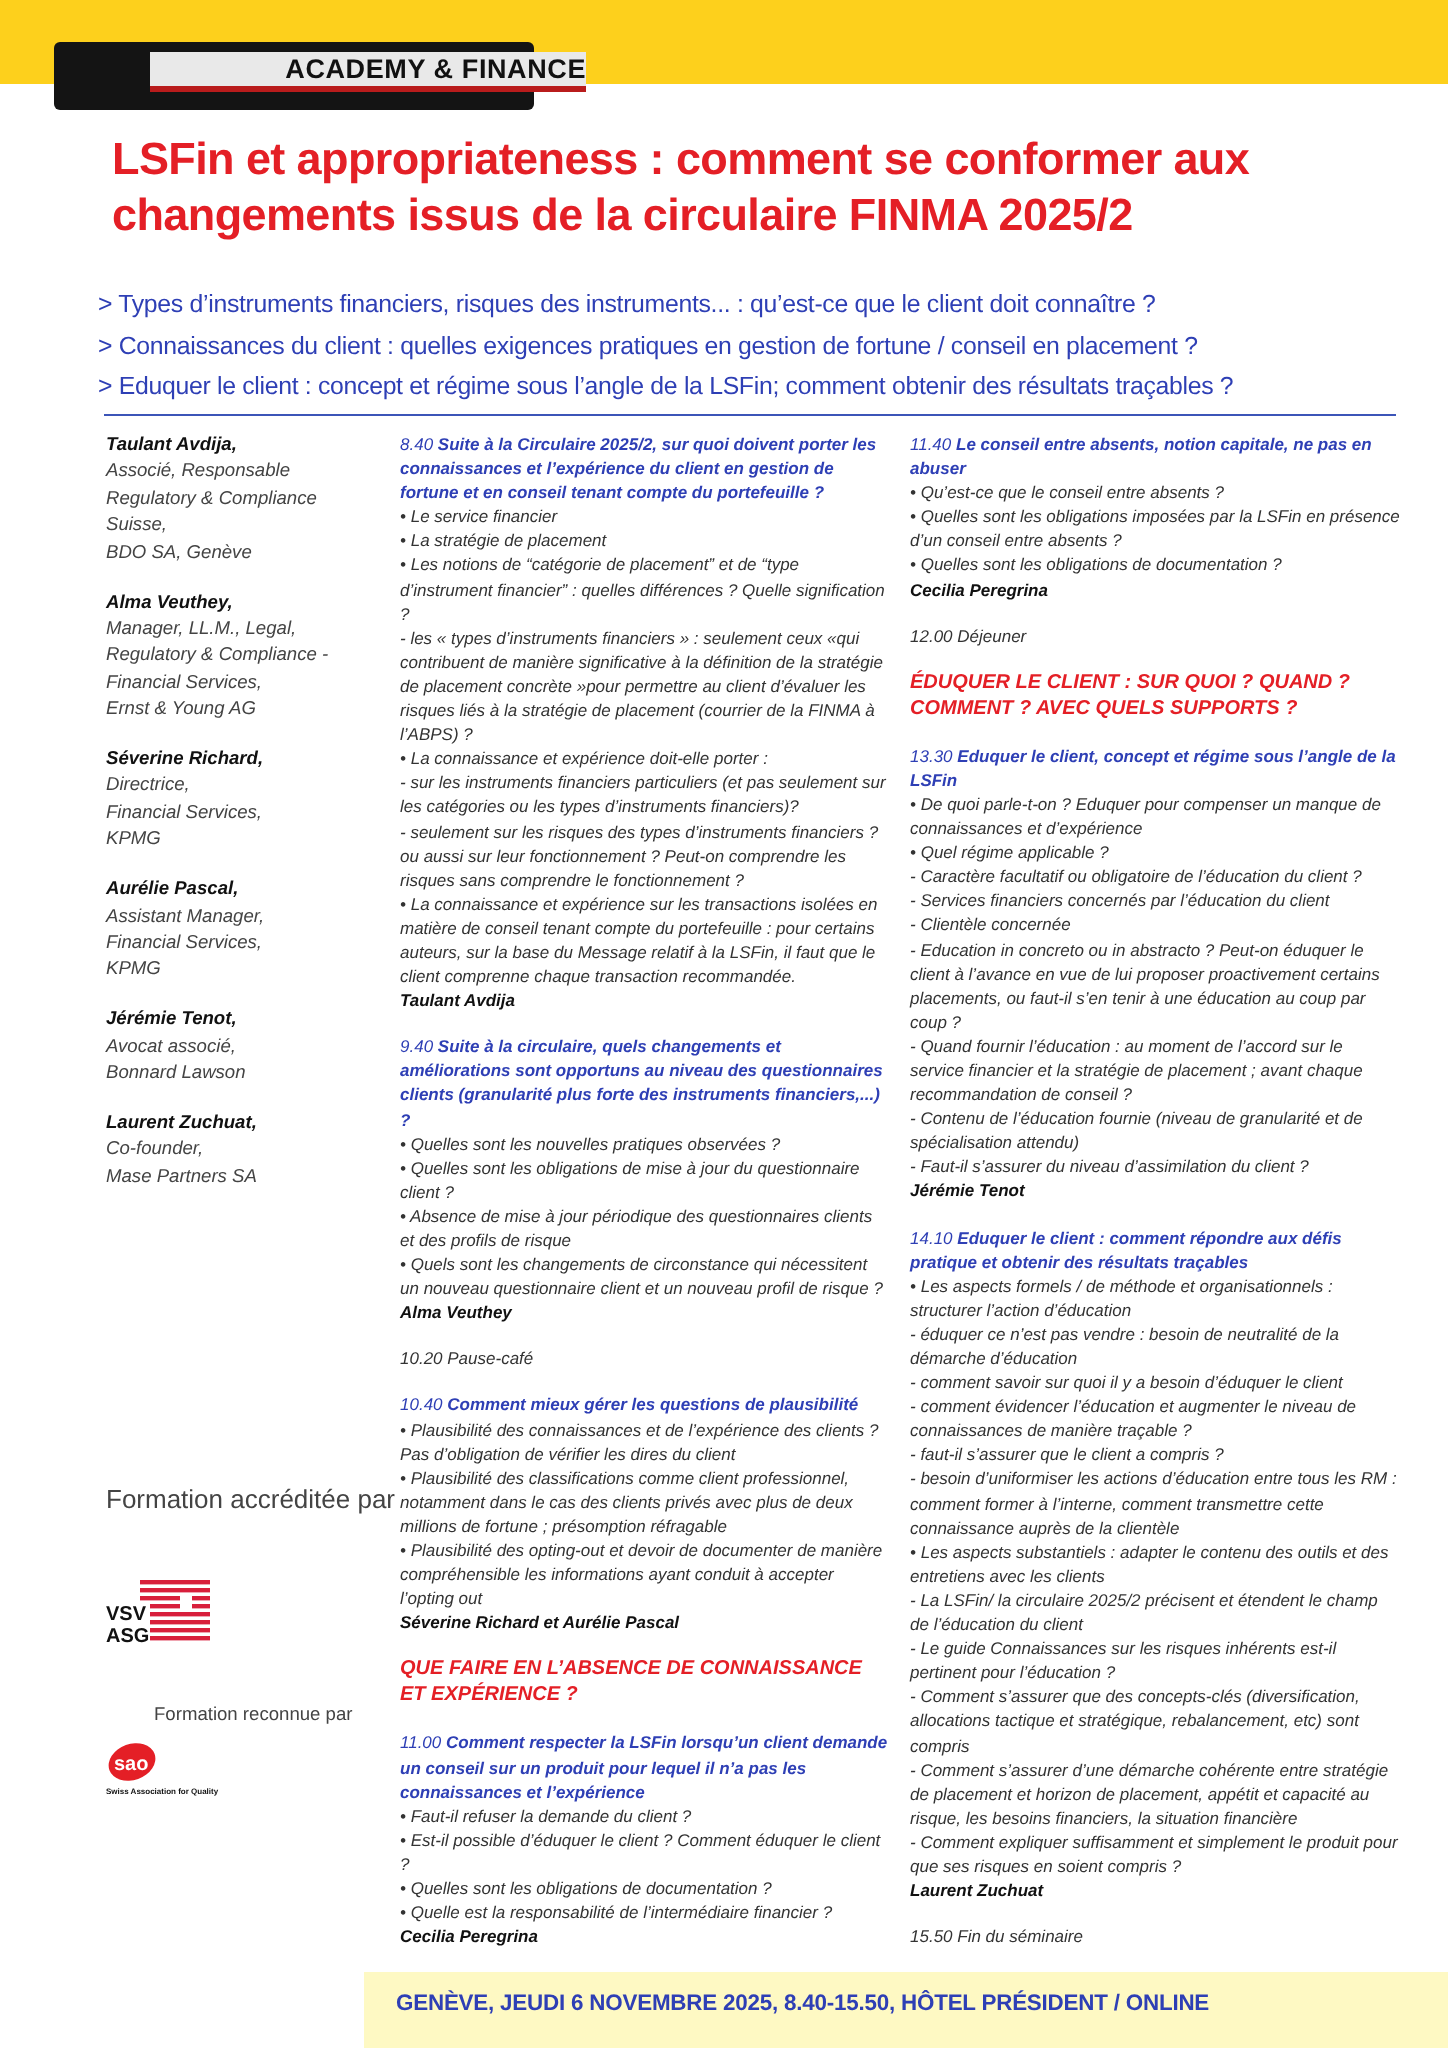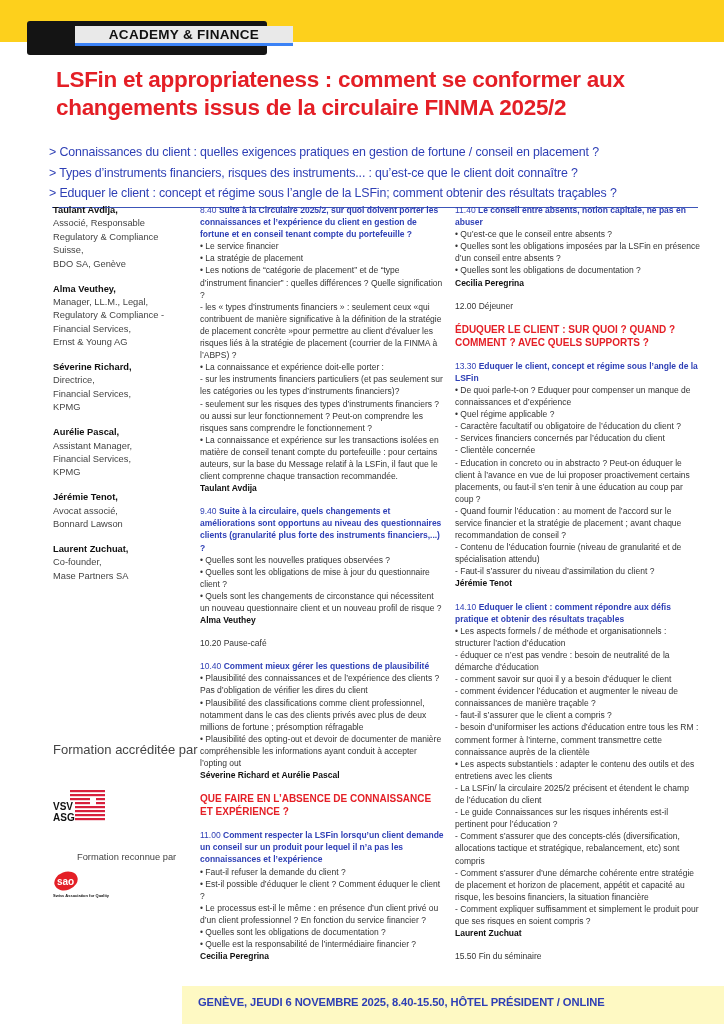--- a/index.html
+++ b/index.html
@@ -1,32 +1,32 @@
 <!DOCTYPE html>
 <html><head>
 <meta charset="utf-8">
 <style>
   * { box-sizing: border-box; margin: 0; padding: 0; }
   html, body { width: 724px; height: 1024px; background: #ffffff; overflow: hidden; }
   body { position: relative; font-family: "Liberation Sans", sans-serif; color: #222; }
 
   .top-band { position: absolute; left: 0; top: 0; width: 724px; height: 42px; background: #fdd01c; }
   .brand { position: absolute; left: 27px; top: 21px; width: 240px; height: 34px; background: #141414; border-radius: 3px; }
-  .brand-label { position: absolute; left: 48px; top: 5px; width: 218px; height: 20px; background: #e9e9e9; border-bottom: 3px solid #3b82f6;
-    font-family: "Liberation Sans", sans-serif; font-weight: bold; font-size: 13.5px; letter-spacing: 0.3px; color: #111; text-align: center; line-height: 18px; }
+  .brand-label { position: absolute; left: 48px; top: 5px; width: 218px; height: 20px; background: #e9e9e9; border-bottom: 3px solid #b91c1c;
+    font-family: "Liberation Sans", sans-serif; font-weight: bold; font-size: 13.5px; letter-spacing: 0.3px; color: #111; text-align: right; line-height: 18px; }
 
   .title { position: absolute; left: 56px; top: 66px; width: 640px; font-family: "Liberation Sans", sans-serif; font-weight: bold;
     font-size: 22.5px; line-height: 28px; color: #e41f26; letter-spacing: -0.3px; }
 
   .bullets { position: absolute; left: 49px; top: 142px; width: 670px; }
   .bullets div { font-size: 12.4px; line-height: 20.5px; color: #2e3fb5; white-space: nowrap; letter-spacing: -0.15px; }
 
   .divider { position: absolute; left: 52px; top: 207px; width: 646px; height: 1px; background: #3c55b8; }
 
-  .col { position: absolute; top: 204px; font-size: 8.5px; line-height: 12.1px; color: #333; }
+  .col { position: absolute; top: 216px; font-size: 8.5px; line-height: 12.1px; color: #333; font-style: italic; }
   .col1 { left: 53px; width: 140px; }
   .col2 { left: 200px; width: 245px; }
   .col3 { left: 455px; width: 245px; }
 
   .speaker { margin-bottom: 11.5px; font-size: 9.3px; line-height: 13.4px; }
   .speaker .sp-name { font-weight: bold; color: #111; }
   .speaker .sp-line { color: #444; }
 
   .accr-label { position: absolute; left: 53px; top: 742px; font-size: 13px; color: #444; }
   .recog-label { position: absolute; left: 53px; top: 852px; font-size: 9.3px; color: #444; padding-left: 24px; }
@@ -48,22 +48,22 @@
 <body>
 
 <div class="top-band"></div>
 <div class="brand">
   <div class="brand-label">ACADEMY &amp; FINANCE</div>
 </div>
 
 <h1 class="title">LSFin et appropriateness : comment se conformer aux changements issus de la circulaire FINMA 2025/2</h1>
 
 <div class="bullets">
+  <div>&gt; Types d’instruments financiers, risques des instruments... : qu’est-ce que le client doit connaître ?</div>
   <div>&gt; Connaissances du client : quelles exigences pratiques en gestion de fortune / conseil en placement ?</div>
-  <div>&gt; Types d’instruments financiers, risques des instruments... : qu’est-ce que le client doit connaître ?</div>
   <div>&gt; Eduquer le client : concept et régime sous l’angle de la LSFin; comment obtenir des résultats traçables ?</div>
 </div>
 
 <div class="divider"></div>
 
 <div class="col col1">
   <div class="speaker">
     <div class="sp-name">Taulant Avdija,</div>
     <div class="sp-line">Associé, Responsable</div>
     <div class="sp-line">Regulatory &amp; Compliance</div>
@@ -136,37 +136,37 @@
     <div class="s-item">• La connaissance et expérience doit-elle porter :</div>
     <div class="s-item">- sur les instruments financiers particuliers (et pas seulement sur les catégories ou les types d’instruments financiers)?</div>
     <div class="s-item">- seulement sur les risques des types d’instruments financiers ? ou aussi sur leur fonctionnement ? Peut-on comprendre les risques sans comprendre le fonctionnement ?</div>
     <div class="s-item">• La connaissance et expérience sur les transactions isolées en matière de conseil tenant compte du portefeuille : pour certains auteurs, sur la base du Message relatif à la LSFin, il faut que le client comprenne chaque transaction recommandée.</div>
     <div class="s-speaker">Taulant Avdija</div>
   </div>
   <div class="session">
     <div class="s-head"><span class="s-time">9.40</span> <span>Suite à la circulaire, quels changements et améliorations sont opportuns au niveau des questionnaires clients (granularité plus forte des instruments financiers,...) ?</span></div>
     <div class="s-item">• Quelles sont les nouvelles pratiques observées ?</div>
     <div class="s-item">• Quelles sont les obligations de mise à jour du questionnaire client ?</div>
+    <div class="s-item">• Absence de mise à jour périodique des questionnaires clients et des profils de risque</div>
     <div class="s-item">• Quels sont les changements de circonstance qui nécessitent un nouveau questionnaire client et un nouveau profil de risque ?</div>
     <div class="s-speaker">Alma Veuthey</div>
   </div>
   <div class="plain">10.20 Pause-café</div>
   <div class="session">
     <div class="s-head"><span class="s-time">10.40</span> <span>Comment mieux gérer les questions de plausibilité</span></div>
     <div class="s-item">• Plausibilité des connaissances et de l’expérience des clients ? Pas d’obligation de vérifier les dires du client</div>
     <div class="s-item">• Plausibilité des classifications comme client professionnel, notamment dans le cas des clients privés avec plus de deux millions de fortune ; présomption réfragable</div>
     <div class="s-item">• Plausibilité des opting-out et devoir de documenter de manière compréhensible les informations ayant conduit à accepter l’opting out</div>
     <div class="s-speaker">Séverine Richard et Aurélie Pascal</div>
   </div>
   <div class="section-title">QUE FAIRE EN L’ABSENCE DE CONNAISSANCE ET EXPÉRIENCE ?</div>
   <div class="session">
     <div class="s-head"><span class="s-time">11.00</span> <span>Comment respecter la LSFin lorsqu’un client demande un conseil sur un produit pour lequel il n’a pas les connaissances et l’expérience</span></div>
     <div class="s-item">• Faut-il refuser la demande du client ?</div>
     <div class="s-item">• Est-il possible d’éduquer le client ? Comment éduquer le client ?</div>
-    <div class="s-item">• Le processus est-il le même : en présence d’un client privé ou d’un client professionnel ? En fonction du service financier ?</div>
     <div class="s-item">• Quelles sont les obligations de documentation ?</div>
     <div class="s-item">• Quelle est la responsabilité de l’intermédiaire financier ?</div>
     <div class="s-speaker">Cecilia Peregrina</div>
   </div>
 </div>
 
 <div class="col col3">
   <div class="session">
     <div class="s-head"><span class="s-time">11.40</span> <span>Le conseil entre absents, notion capitale, ne pas en abuser</span></div>
     <div class="s-item">• Qu’est-ce que le conseil entre absents ?</div>

